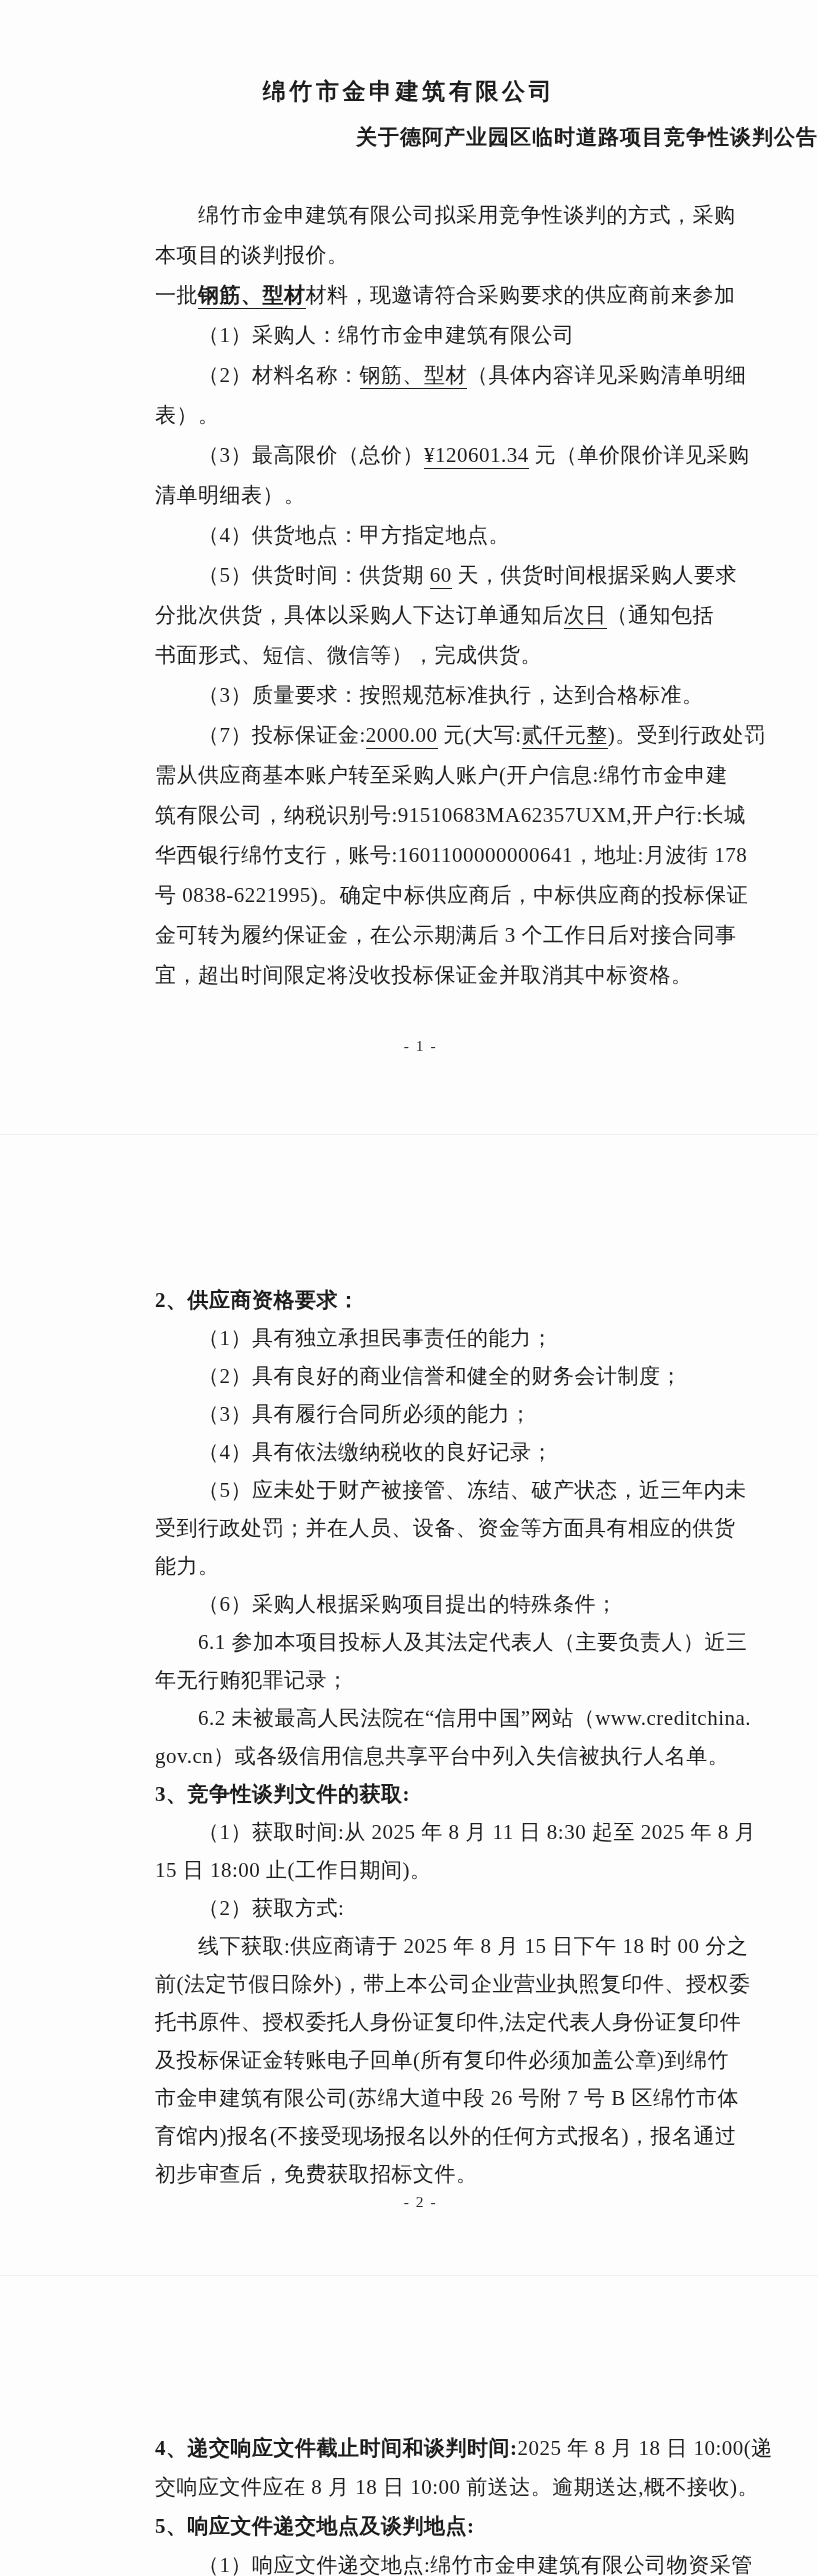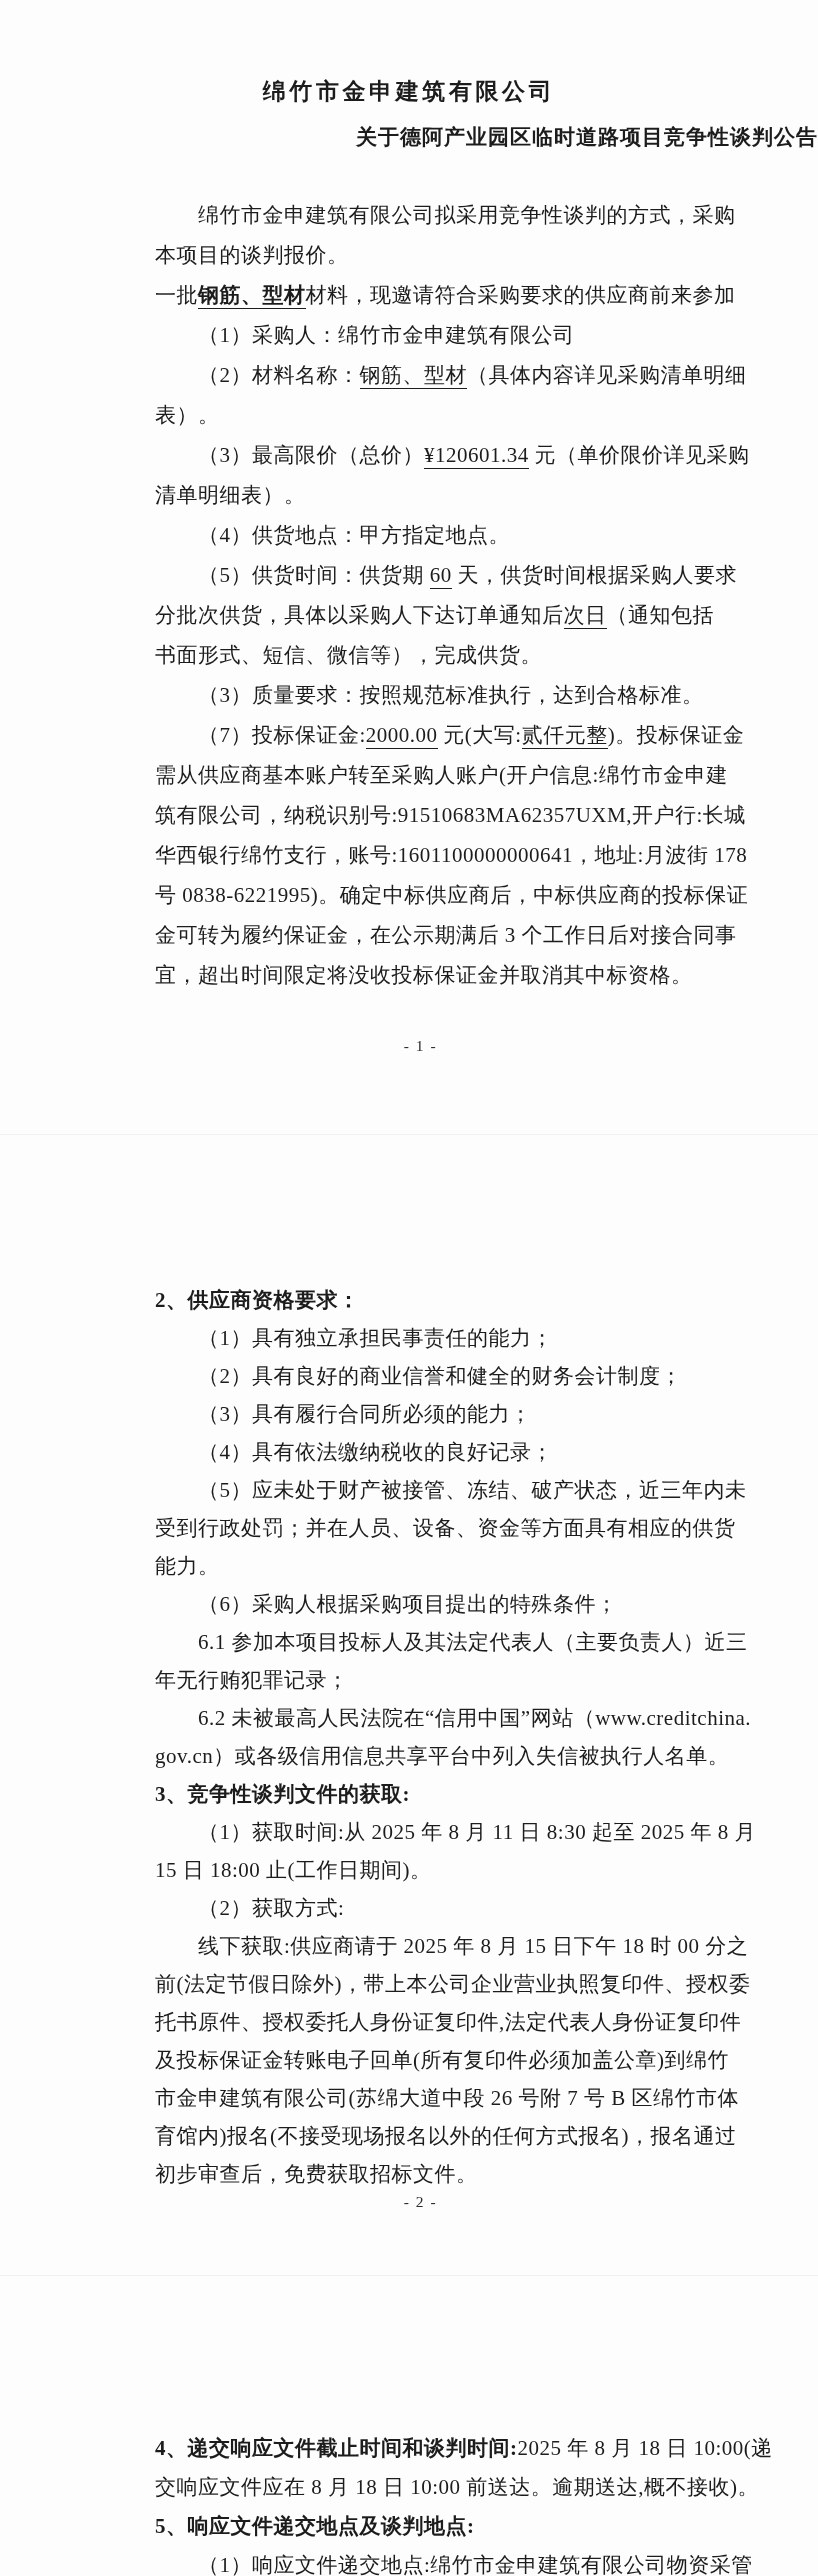--- a/index.html
+++ b/index.html
@@ -51,21 +51,21 @@
       <div class="line indent"><span>（1）采购人：绵竹市金申建筑有限公司</span></div>
       <div class="line indent"><span>（2）材料名称：</span><span class="u">钢筋、型材</span><span>（具体内容详见采购清单明细</span></div>
       <div class="line"><span>表）。</span></div>
       <div class="line indent"><span>（3）最高限价（总价）</span><span class="u">¥120601.34</span><span> 元（单价限价详见采购</span></div>
       <div class="line"><span>清单明细表）。</span></div>
       <div class="line indent"><span>（4）供货地点：甲方指定地点。</span></div>
       <div class="line indent"><span>（5）供货时间：供货期 </span><span class="u">60</span><span> 天，供货时间根据采购人要求</span></div>
       <div class="line"><span>分批次供货，具体以采购人下达订单通知后</span><span class="u">次日</span><span>（通知包括</span></div>
       <div class="line"><span>书面形式、短信、微信等），完成供货。</span></div>
       <div class="line indent"><span>（3）质量要求：按照规范标准执行，达到合格标准。</span></div>
-      <div class="line indent"><span>（7）投标保证金:</span><span class="u">2000.00</span><span> 元(大写:</span><span class="u">贰仟元整</span><span>)。投标保证金</span></div>
+      <div class="line indent"><span>（7）投标保证金:</span><span class="u">2000.00</span><span> 元(大写:</span><span class="u">贰仟元整</span><span>)。受到行政处罚</span></div>
       <div class="line"><span>需从供应商基本账户转至采购人账户(开户信息:绵竹市金申建</span></div>
       <div class="line"><span>筑有限公司，纳税识别号:91510683MA62357UXM,开户行:长城</span></div>
       <div class="line"><span>华西银行绵竹支行，账号:1601100000000641，地址:月波街 178</span></div>
       <div class="line"><span>号 0838-6221995)。确定中标供应商后，中标供应商的投标保证</span></div>
       <div class="line"><span>金可转为履约保证金，在公示期满后 3 个工作日后对接合同事</span></div>
       <div class="line"><span>宜，超出时间限定将没收投标保证金并取消其中标资格。</span></div>
     </div>
   <div class="page-num pn1">- 1 -</div>
 
   <div class="divider div1"></div>

